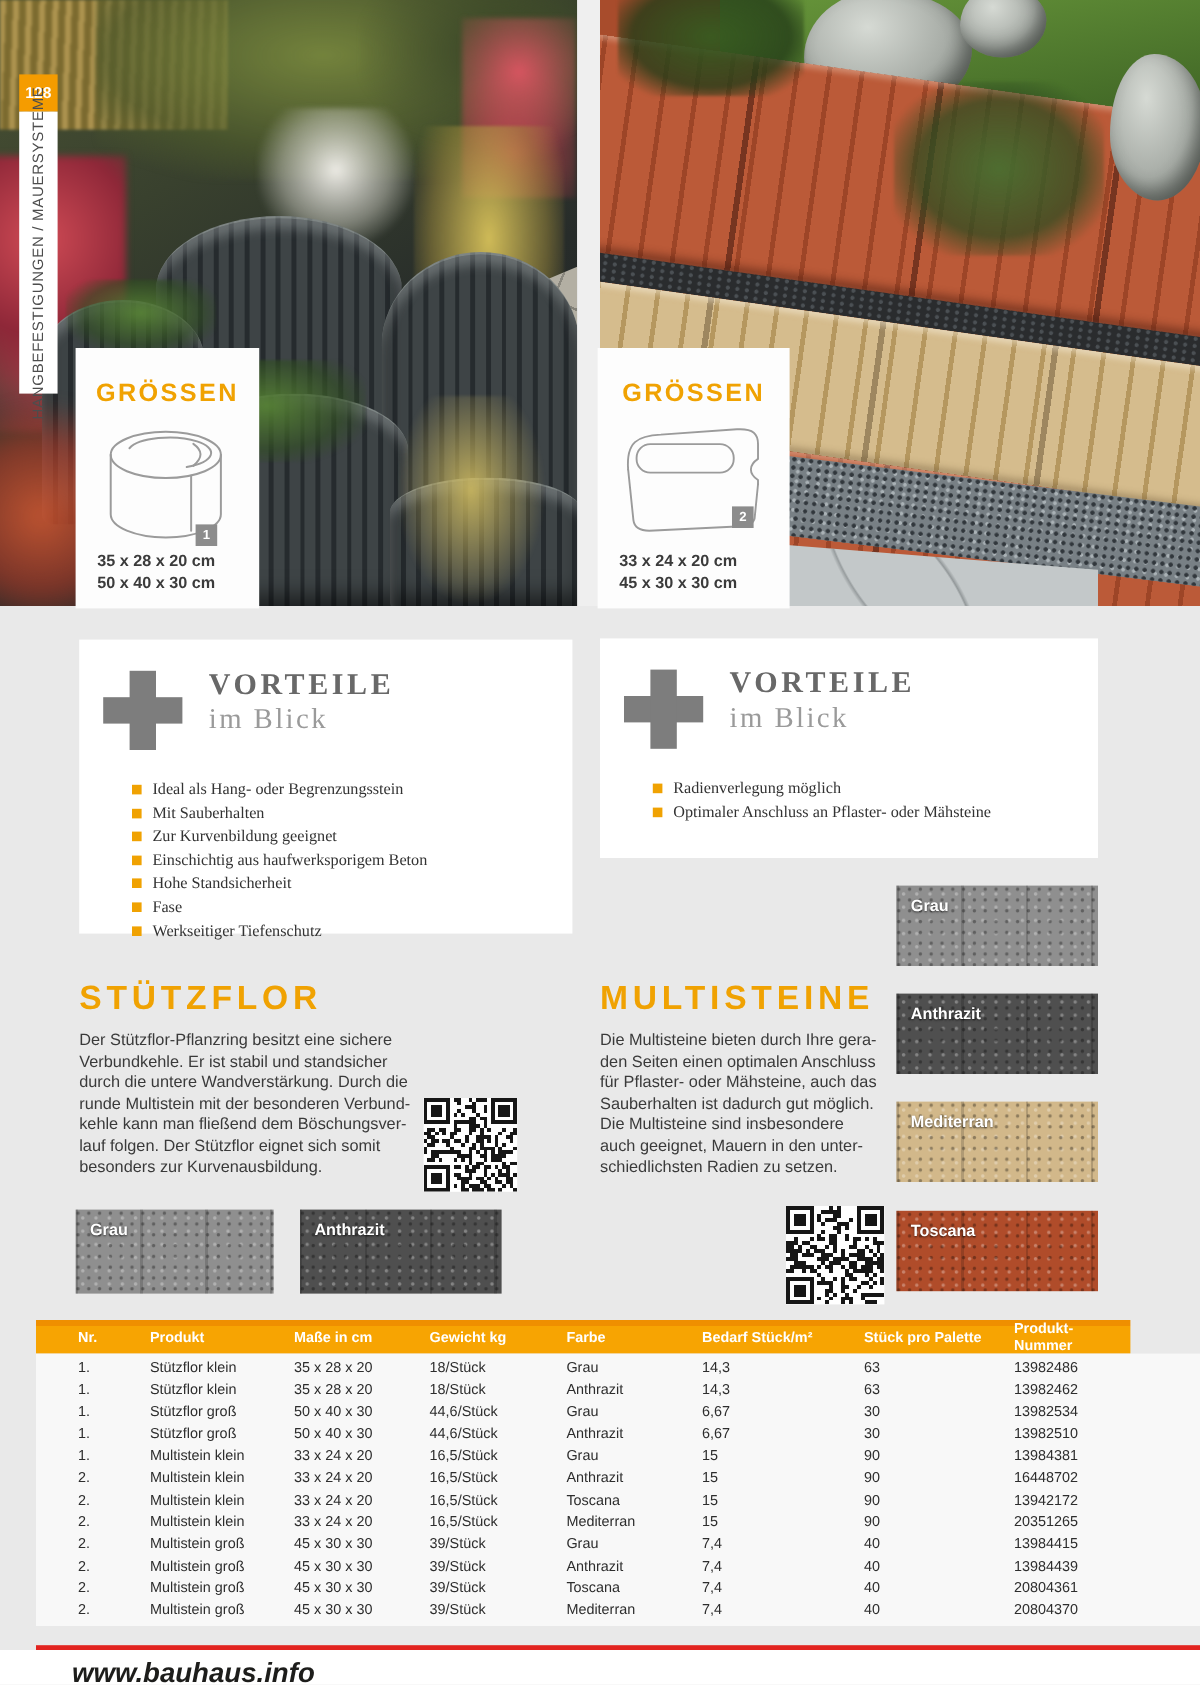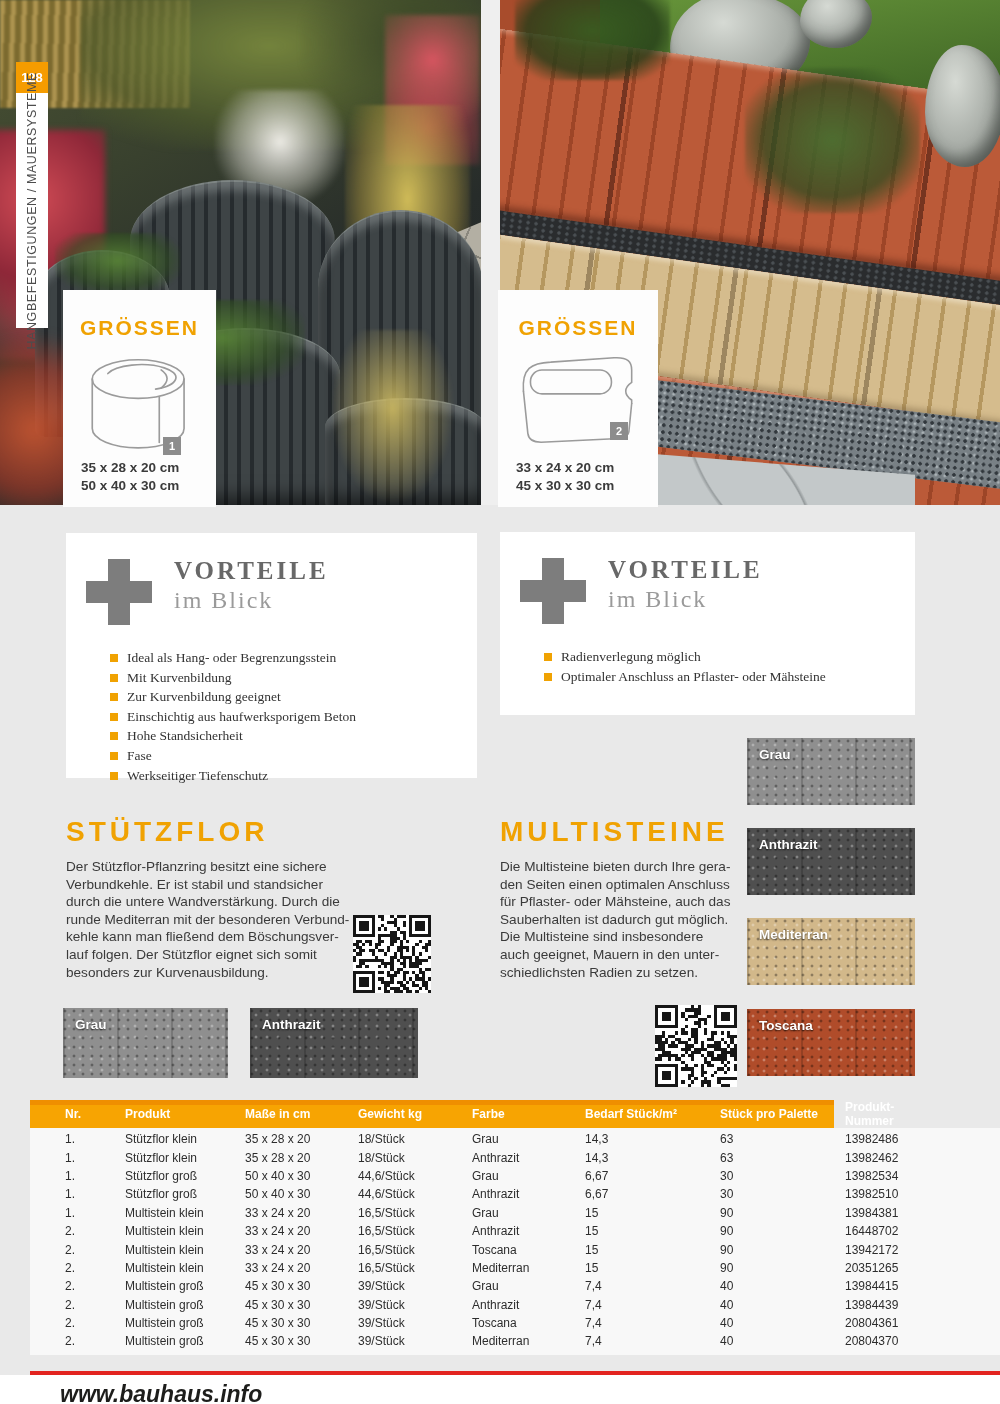--- a/index.html
+++ b/index.html
@@ -121,21 +121,21 @@
   .st-left{left:66px;top:816px;}
   .st-right{left:500px;top:816px;}
   .para{position:absolute;font-size:13.6px;line-height:17.6px;color:#3a3a3a;}
   .para-left{left:66px;top:858px;}
   .para-right{left:500px;top:858px;}
   .qr{position:absolute;background:#fff;z-index:6;}
   .qr-left{left:353px;top:915px;width:78px;height:78px;}
   .qr-right{left:655px;top:1005px;width:82px;height:82px;}
 
   
-  .table-header{position:absolute;left:30px;top:1100px;width:804px;height:28px;
+  .table-header{position:absolute;left:30px;top:1100px;width:912px;height:28px;
     background:linear-gradient(180deg,#ef8f00 0 5px,#f7a402 5px 100%);
     display:grid;grid-template-columns:60px 120px 113px 114px 113px 135px 125px 1fr;
     padding-left:35px;box-sizing:border-box;align-items:center;
     color:#fff;font-size:12px;font-weight:700;}
   .table-rows{position:absolute;left:30px;top:1128px;width:970px;background:#f8f8f8;padding:2px 0 4px;box-sizing:border-box;}
   .trow{display:grid;grid-template-columns:60px 120px 113px 114px 113px 135px 125px 1fr;
     padding-left:35px;height:18.4px;align-items:center;font-size:12px;color:#2d2d2d;}
 
   
   .red-line{left:30px;top:1371px;width:970px;height:4px;background:#e2231f;z-index:3;}
@@ -227,21 +227,21 @@
     <div class="plus"></div>
     <div class="v-title">VORTEILE</div>
     <div class="v-sub">im Blick</div>
     <ul class="v-list">
         <li>
           <span class="bullet"></span>
           <span>Ideal als Hang- oder Begrenzungsstein</span>
         </li>
         <li>
           <span class="bullet"></span>
-          <span>Mit Kurvenbildung</span>
+          <span>Mit Sauberhalten</span>
         </li>
         <li>
           <span class="bullet"></span>
           <span>Zur Kurvenbildung geeignet</span>
         </li>
         <li>
           <span class="bullet"></span>
           <span>Einschichtig aus haufwerksporigem Beton</span>
         </li>
         <li>
@@ -286,21 +286,21 @@
     </div>
   <div class="swatch sw-r3" style="background-color: rgb(176, 76, 42);">
     <span class="swatch-label">Toscana</span>
     </div>
 
   <div class="sec-title st-left">STÜTZFLOR</div>
   <div class="para para-left">
       <div>Der Stützflor-Pflanzring besitzt eine sichere</div>
       <div>Verbundkehle. Er ist stabil und standsicher</div>
       <div>durch die untere Wandverstärkung. Durch die</div>
-      <div>runde Mediterran mit der besonderen Verbund-</div>
+      <div>runde Multistein mit der besonderen Verbund-</div>
       <div>kehle kann man fließend dem Böschungsver-</div>
       <div>lauf folgen. Der Stützflor eignet sich somit</div>
       <div>besonders zur Kurvenausbildung.</div>
     </div>
   <div class="qr qr-left"><svg viewBox="0 0 25 25" width="100%" height="100%" shape-rendering="crispEdges">
         <rect width="25" height="25" fill="#fff"></rect>
         <g fill="#161616">
           <rect x="8" y="0" width="1" height="1"></rect>
           <rect x="9" y="0" width="1" height="1"></rect>
           <rect x="12" y="0" width="1" height="1"></rect>

